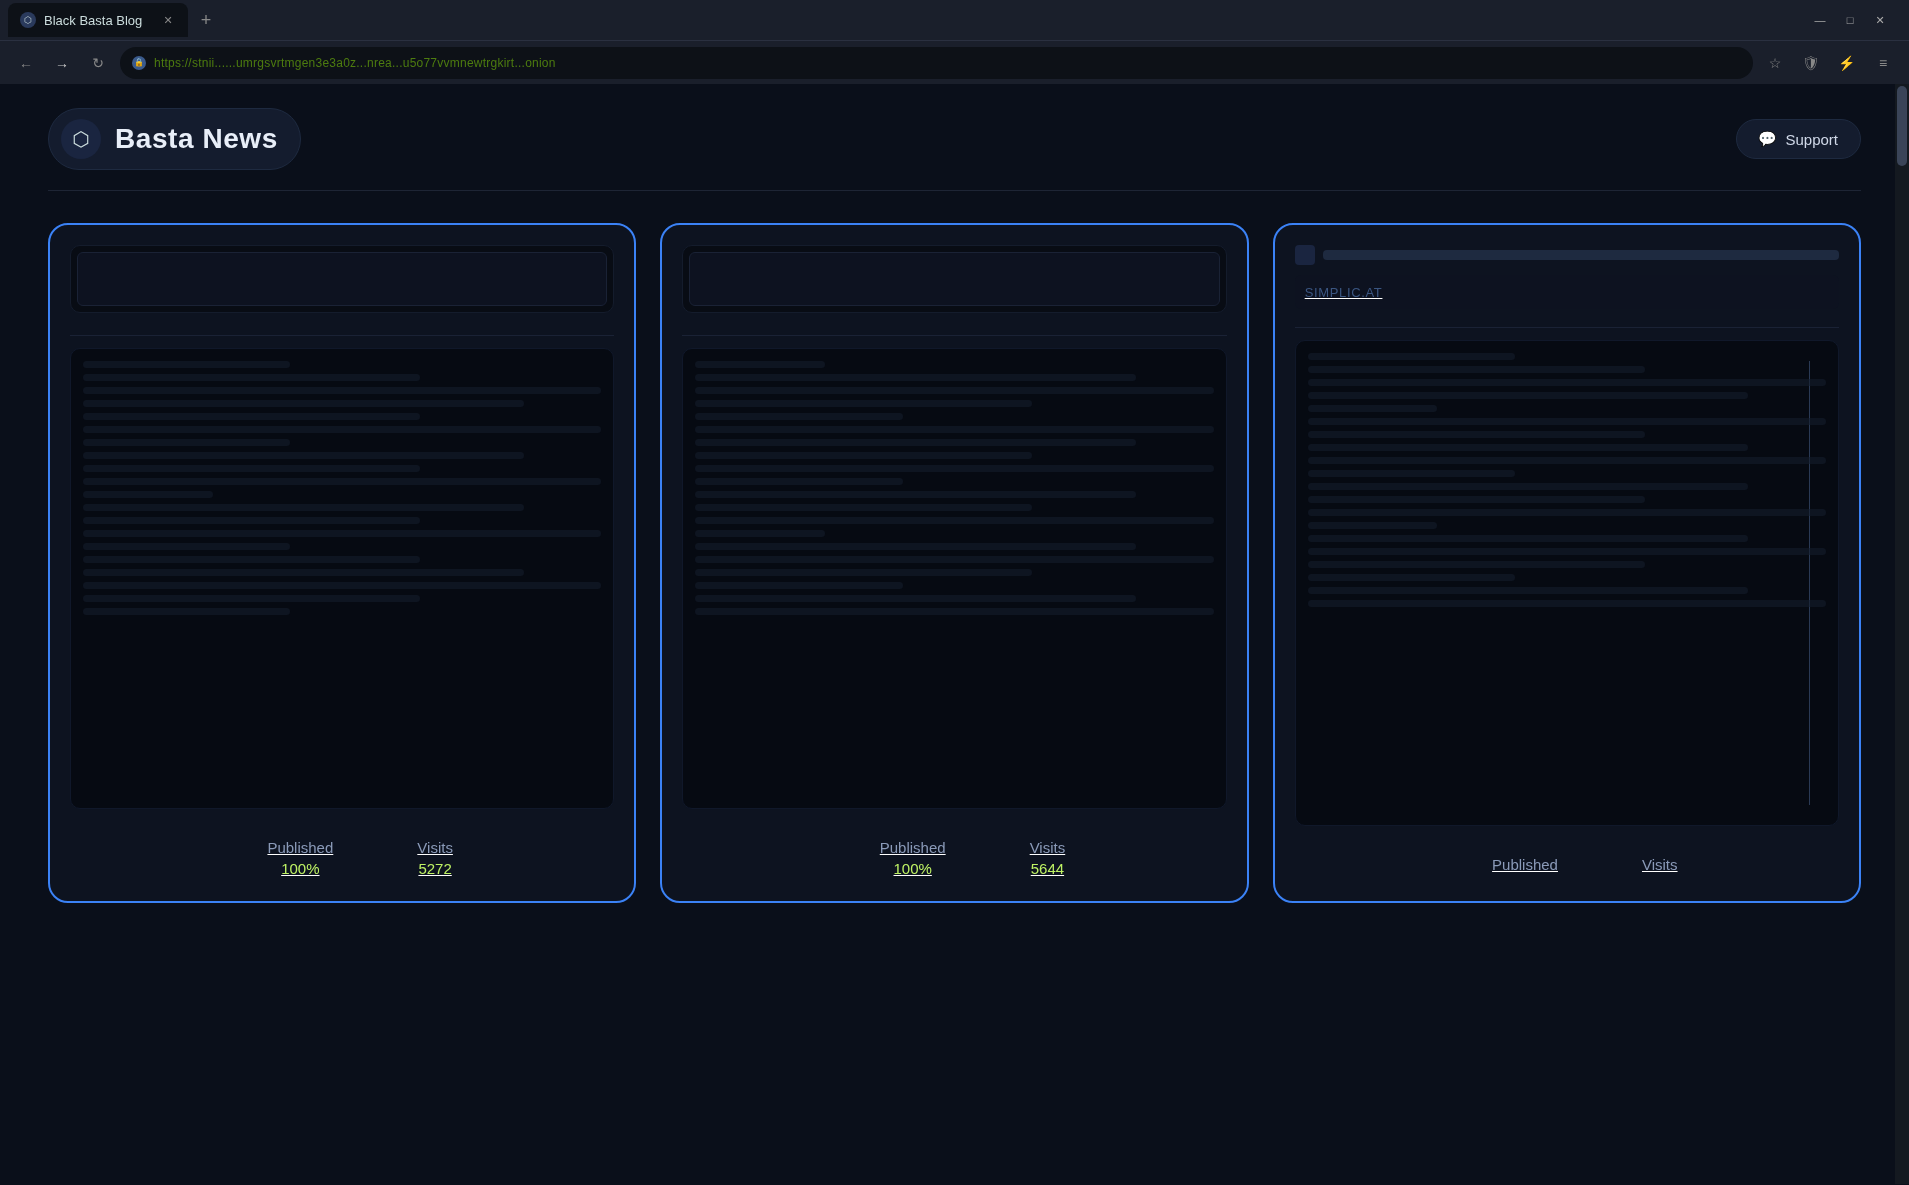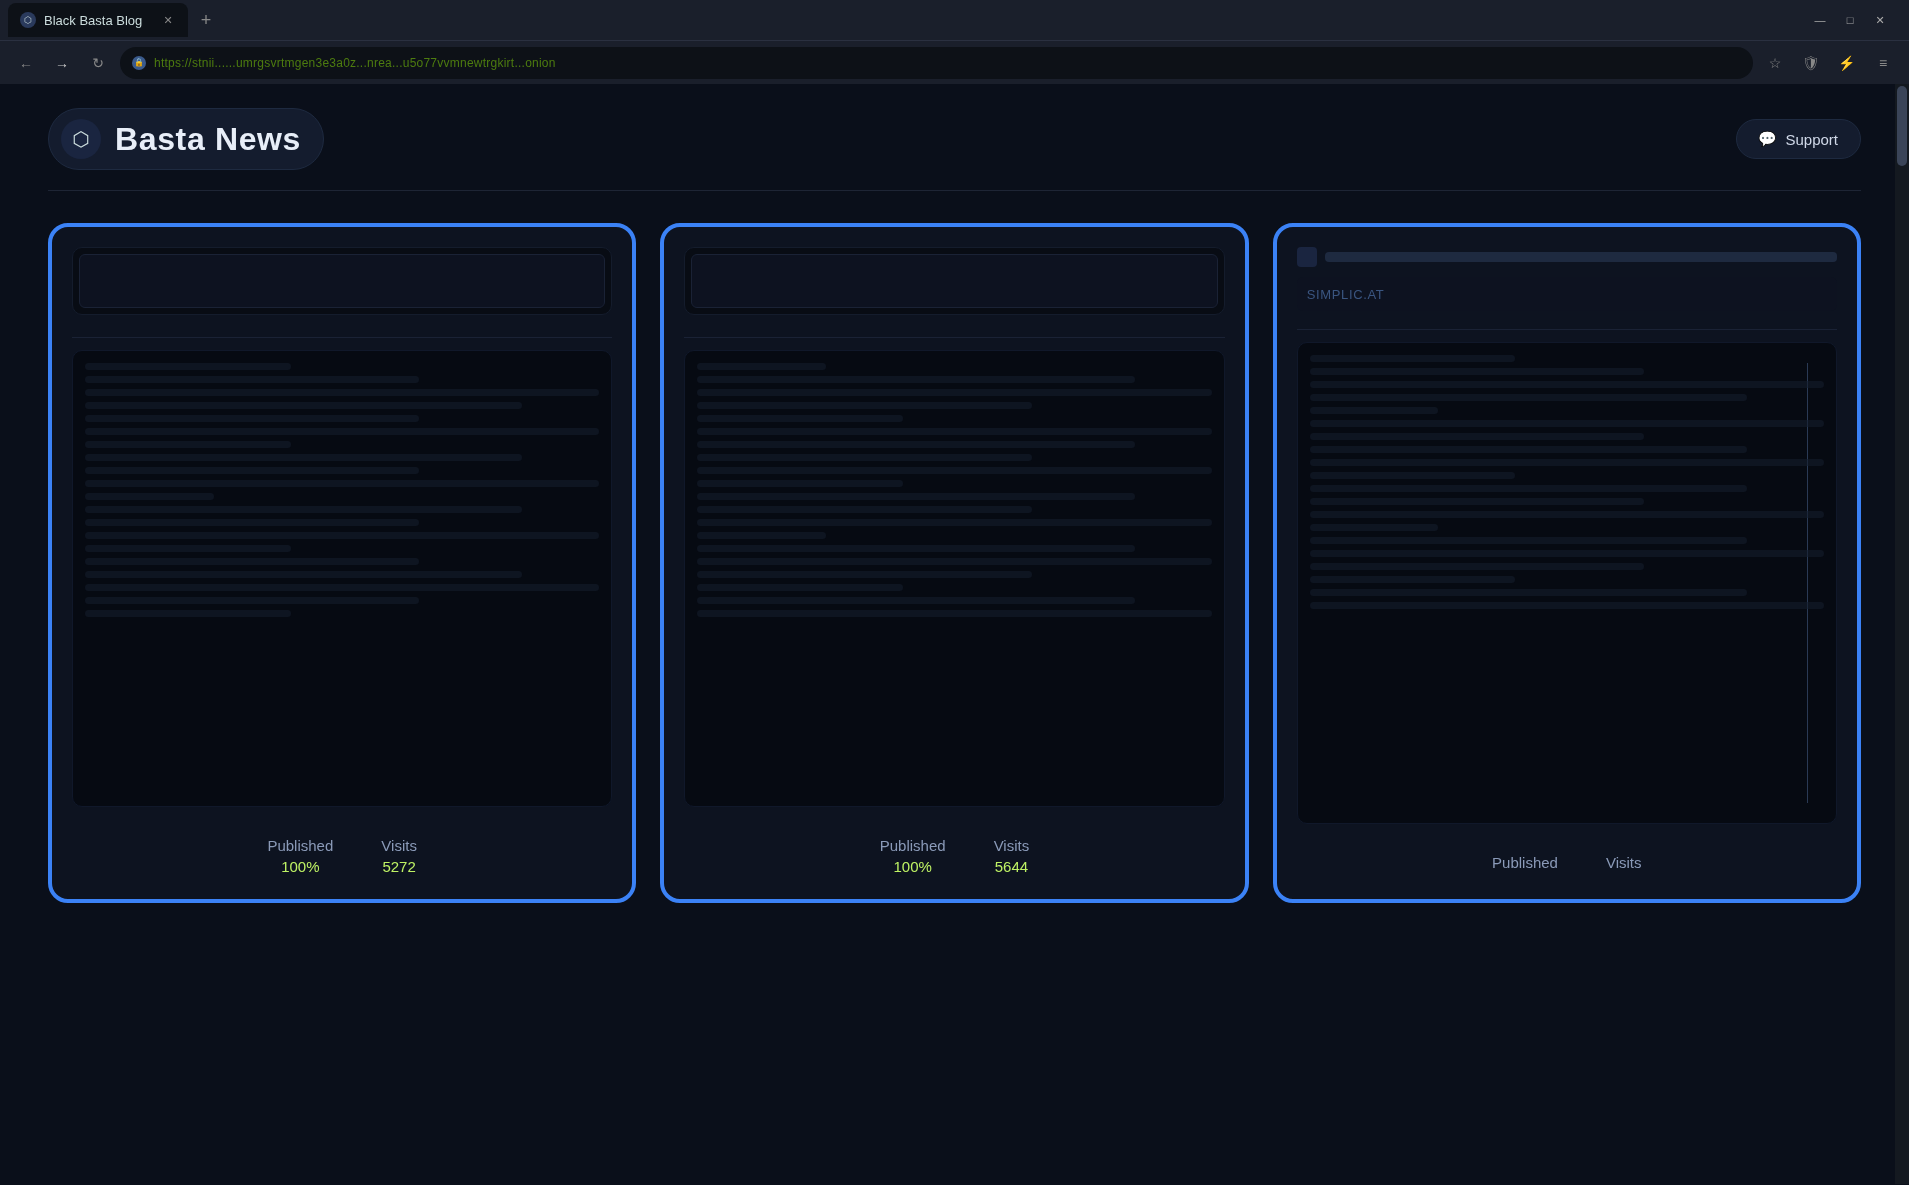--- a/index.html
+++ b/index.html
@@ -195,21 +195,21 @@
     .logo-icon {
       width: 40px; height: 40px;
       background: #1a2540;
       border-radius: 50%;
       display: flex; align-items: center; justify-content: center;
       font-size: 20px;
       color: #cdd;
     }
 
     .logo-text {
-      font-size: 32px;
+      font-size: 28px;
       font-weight: 600;
       color: #e8eef8;
       letter-spacing: 0.02em;
     }
 
     .support-btn {
       display: flex;
       align-items: center;
       gap: 8px;
       background: #141c2e;
@@ -224,24 +224,25 @@
     
     .cards-grid {
       display: grid;
       grid-template-columns: repeat(3, 1fr);
       gap: 24px;
     }
 
     .card {
       background: #0d1320;
       border-radius: 20px;
-      border: 4px solid #3b82f6;
+      border: 2px solid #3b82f6;
       overflow: hidden;
       min-height: 680px;
       position: relative;
+      text-decoration: underline;
     }
 
     .card-inner {
       padding: 20px;
       height: 100%;
       display: flex;
       flex-direction: column;
     }
 
     
@@ -308,20 +309,21 @@
     
     .card-footer {
       display: flex;
       justify-content: center;
       gap: 48px;
       padding: 16px 0 4px 0;
     }
 
     .stat-item {
       text-align: center;
+      margin-left: 36px;
     }
 
     .stat-label {
       font-size: 15px;
       color: #8a9ab8;
       margin-bottom: 4px;
     }
 
     .stat-value {
       font-size: 15px;

